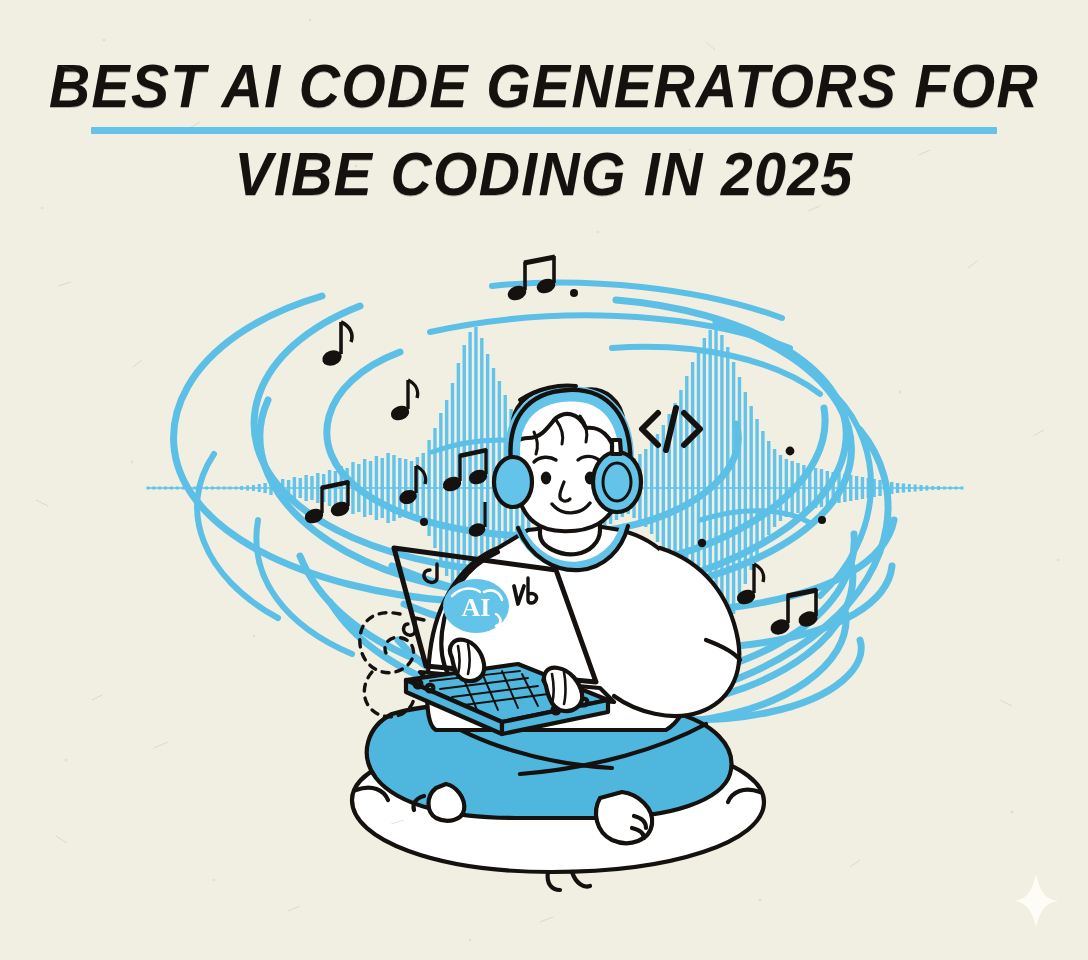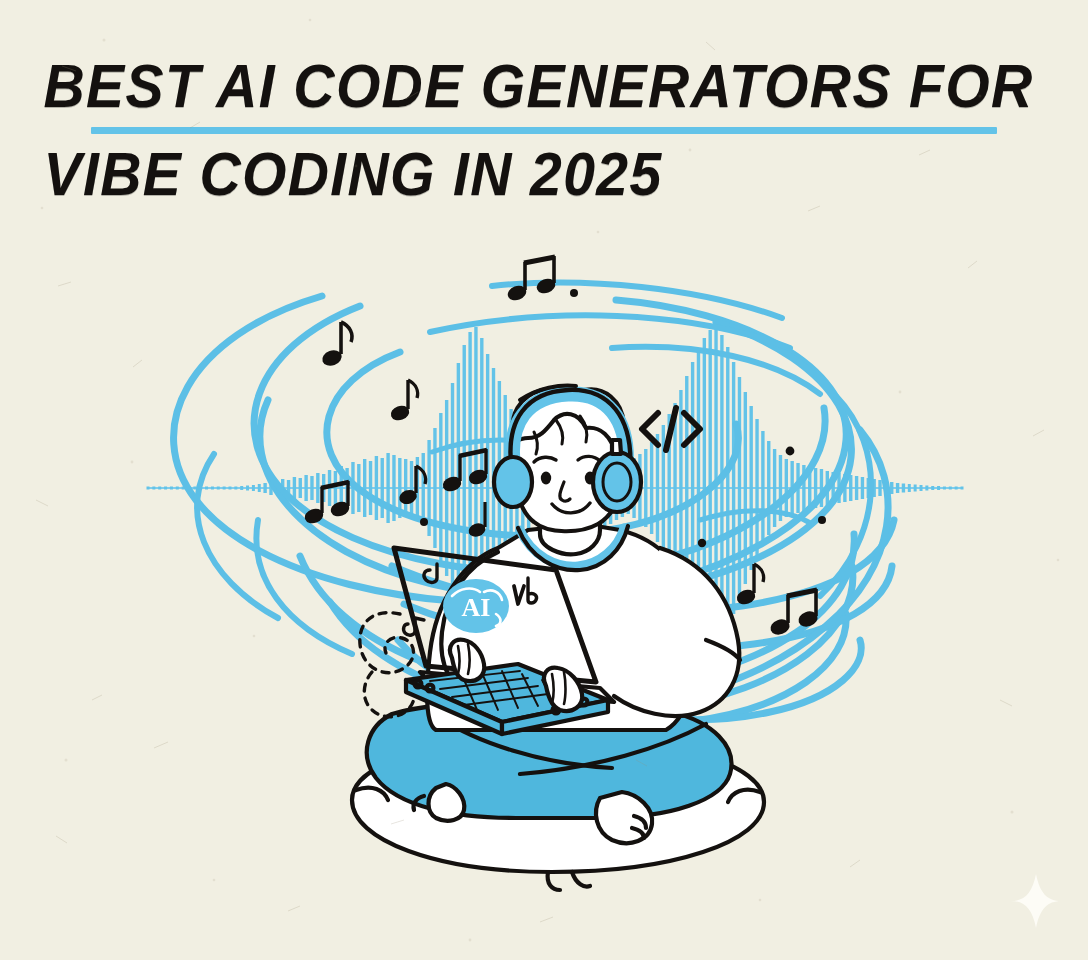--- a/index.html
+++ b/index.html
@@ -22,20 +22,21 @@
     pointer-events: none;
     z-index: 41;
     opacity: 0.5;
   }
   
   #title-block {
     position: absolute;
     left: 0;
     top: 52px;
     width: 1088px;
+    text-align: center;
     z-index: 30;
   }
   .title-line {
     color: #14110f;
     font-family: "Liberation Sans Narrow", "Liberation Sans", sans-serif;
     font-weight: 700;
     font-style: italic;
     font-size: 62px;
     line-height: 68px;
     letter-spacing: 1.5px;

